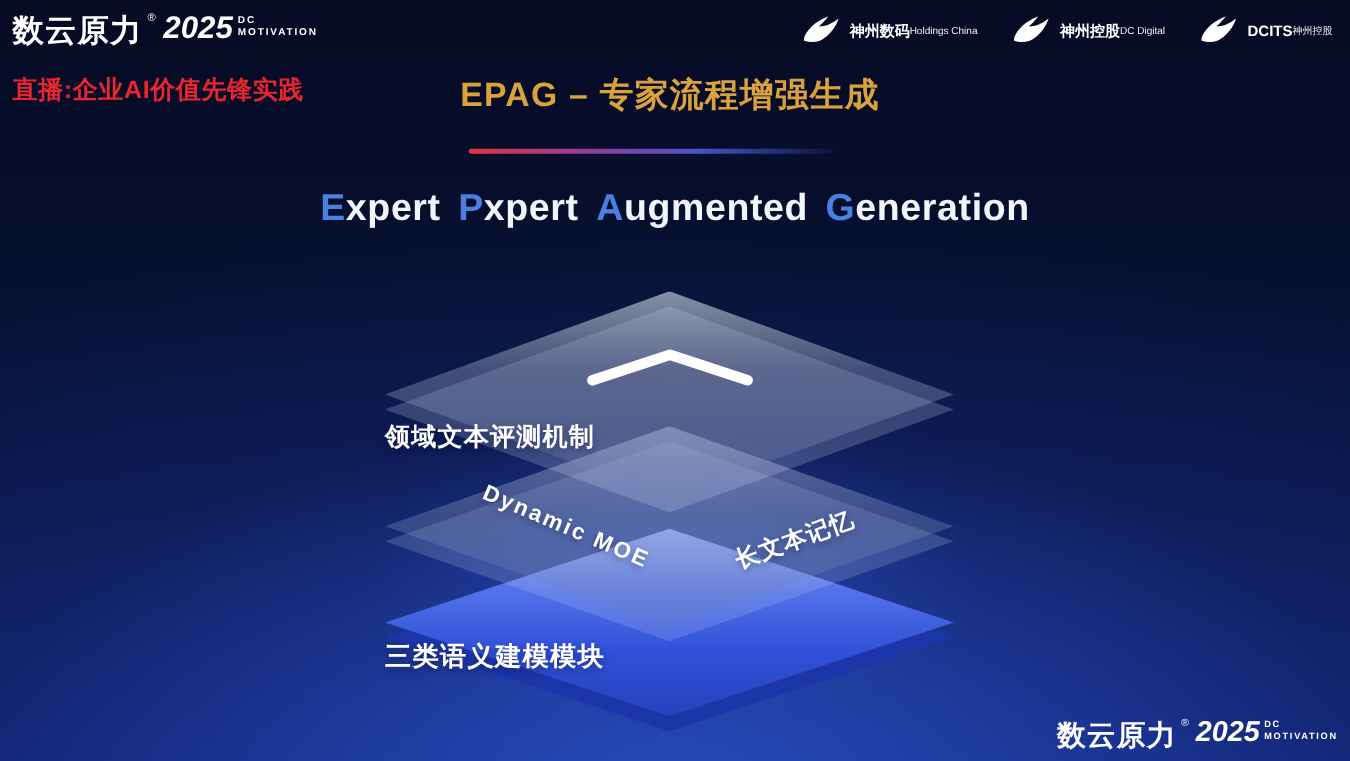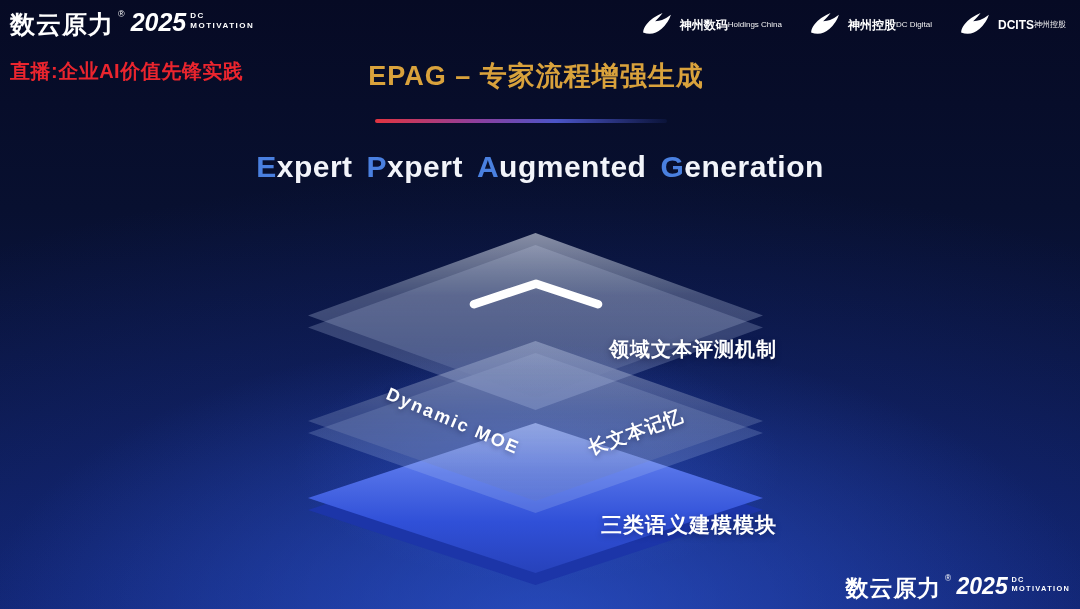--- a/index.html
+++ b/index.html
@@ -88,21 +88,21 @@
   .layer-mid .edge { background:rgba(190,208,245,0.20); }
   .layer-bottom .face {
     background:linear-gradient(180deg,#8fa6f2 0%,#5472e8 32%,#3050d8 66%,#2742bb 100%);
     filter:drop-shadow(0 16px 20px rgba(3,6,35,0.5));
   }
   .layer-bottom .edge { background:#1c35a8; }
 
   .chevron { position:absolute; left:50%; top:44px; transform:translateX(-50%); width:165px; height:34px; }
 
   .layer-label {
-    position:absolute; left:14px; width:100%; text-align:right;
+    position:absolute; left:0; width:100%; text-align:left;
     font-size:20px; font-weight:700; color:#fff; letter-spacing:1px;
     text-shadow:0 2px 6px rgba(0,8,40,0.4);
   }
   .layer-top .layer-label { top:103px; }
   .layer-bottom .layer-label { top:88px; font-size:21px; }
 
   .label-left {
     position:absolute; left:40px; top:70px; width:210px; text-align:center;
     font-size:18px; font-weight:600; letter-spacing:2px; color:#fff;
     transform:rotate(23deg); text-shadow:0 2px 5px rgba(0,8,40,0.35);

